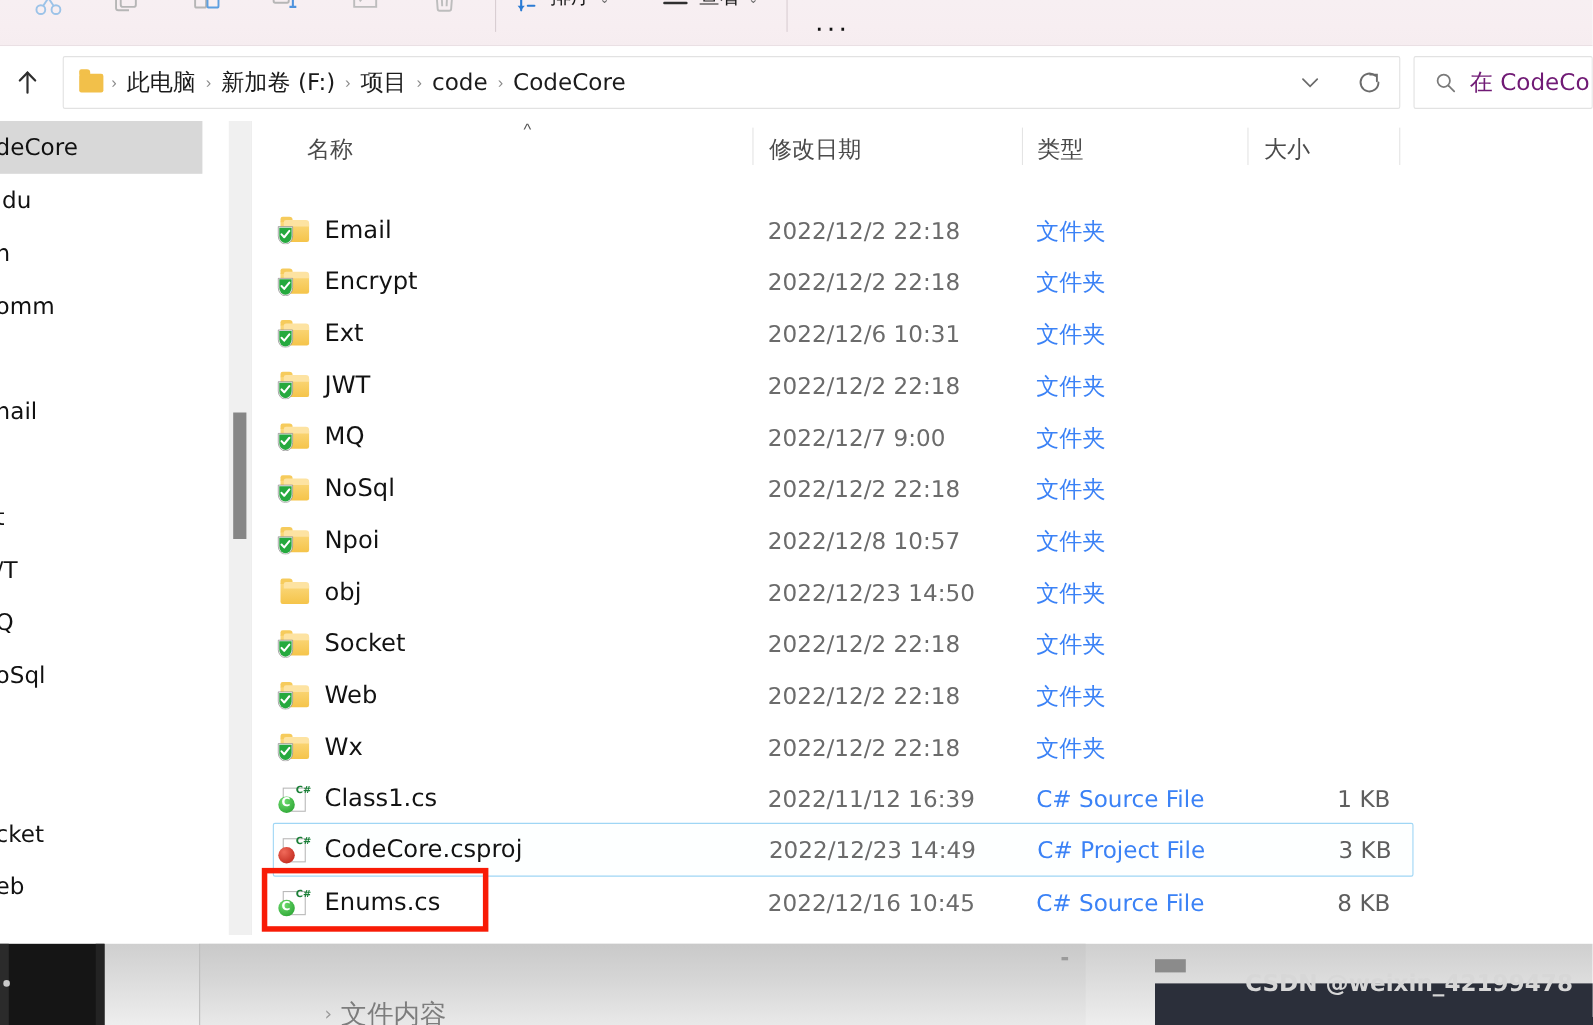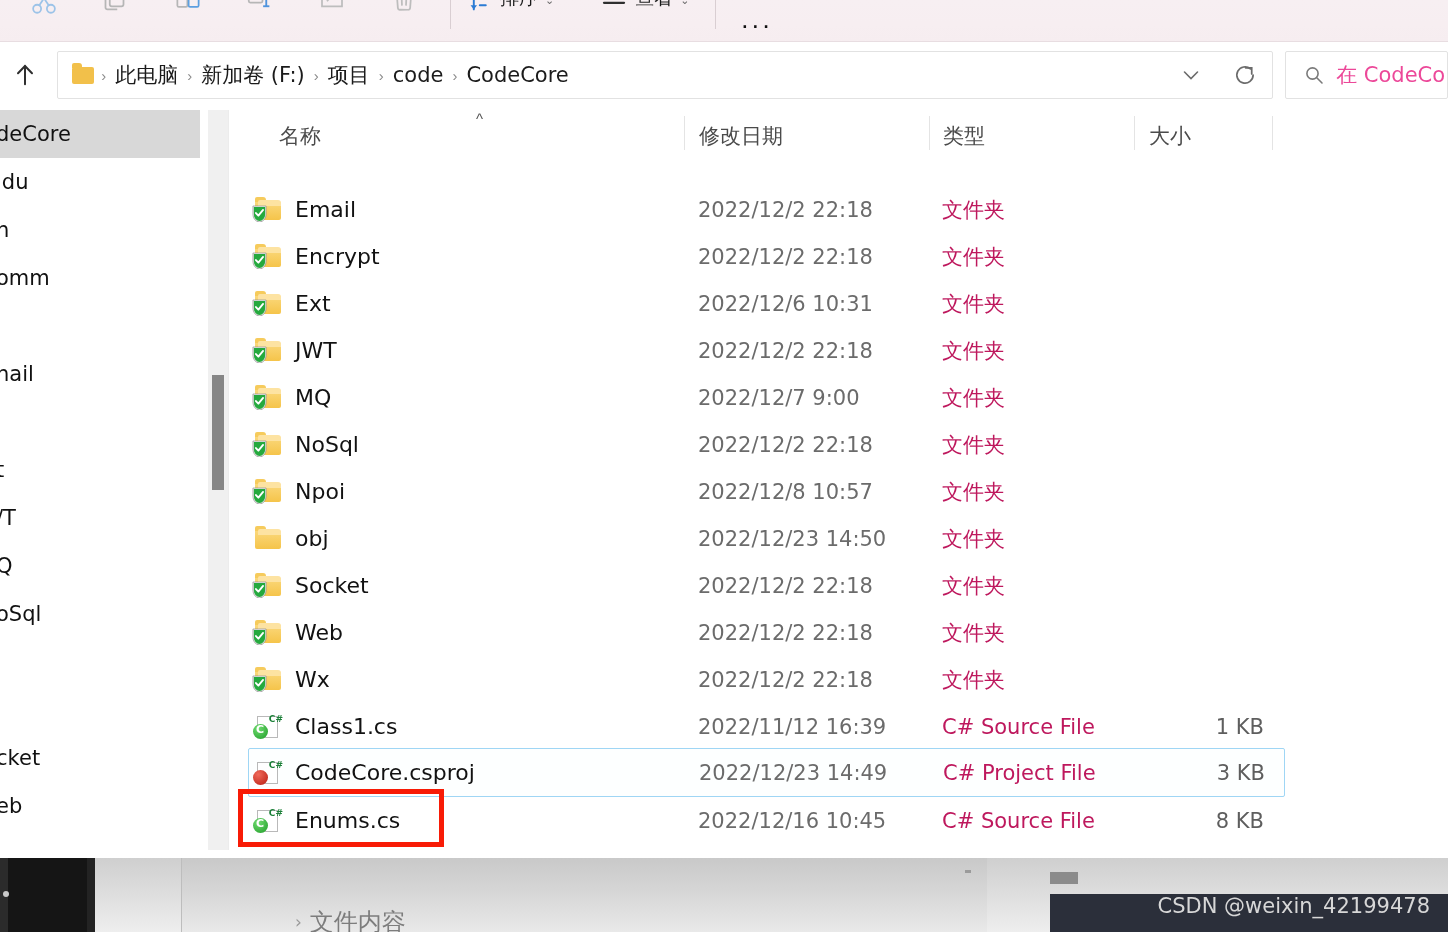--- a/index.html
+++ b/index.html
@@ -75,21 +75,21 @@
     width:54px; height:46px; display:flex; align-items:center; justify-content:center;
     color:#5d5d5d;
   }
   .searchbox {
     margin-left: 12px; height: 48px; width: 180px;
     border:1px solid #e2e2e2; background:#fff;
     display:flex; align-items:center; gap:10px; padding-left:16px;
     border-radius:2px; overflow:hidden;
   }
   .search-ph {
-    font-size:21px; color:#ec4899; white-space:nowrap;
+    font-size:21px; color:#701a75; white-space:nowrap;
     font-family:"DejaVu Sans","Liberation Sans",sans-serif;
   }
 
   
   .navpane {
     position:absolute; left:0; top:110px; width:208px; height:740px;
     background:#fff; overflow:hidden;
   }
   .nav-item {
     height:48px; display:flex; align-items:center;
@@ -144,21 +144,21 @@
     font-size:22px; color:#121212;
     font-family:"DejaVu Sans","Liberation Sans",sans-serif;
   }
   .row.selected .cell-name { left: 6px; }
   .cell-date {
     position:absolute; left:469px; font-size:21px; color:#6b6b6b;
     font-family:"DejaVu Sans","Liberation Sans",sans-serif; white-space:nowrap;
   }
   .row.selected .cell-date { left: 450px; }
   .cell-type {
-    position:absolute; left:713px; font-size:21px; color:#be185d;
+    position:absolute; left:713px; font-size:21px; color:#3b82f6;
     font-family:"DejaVu Sans","Liberation Sans",sans-serif; white-space:nowrap;
   }
   .row.selected .cell-type { left: 694px; }
   .cell-size {
     position:absolute; left:950px; width:85px; text-align:right;
     font-size:21px; color:#5e5e5e;
     font-family:"DejaVu Sans","Liberation Sans",sans-serif;
   }
   .row.selected .cell-size { left: 931px; }
 
@@ -253,21 +253,21 @@
   .tiny-mark {
     position:absolute; left:870px; top:12px; width:6px; height:3px; background:#9b9b9b;
   }
   .dark-panel {
     position:absolute; left:955px; top:36px; width:493px; height:46px;
     background:#2b2f3a;
   }
   .dark-panel-tab {
     position:absolute; left:0px; top:-22px; width:28px; height:12px; background:#8b8b8b;
   }
-  .wm-wrap{ position:absolute; right:0px; top:44px; z-index:40; }
+  .wm-wrap{ position:absolute; right:0px; top:32px; z-index:40;font-weight:bold; }
   .wm-text{
     font-size:21px; color:#d7d7d7;
     font-family:"DejaVu Sans","Liberation Sans",sans-serif;
     padding-right:18px; white-space:nowrap;
   }
 </style>
 </head>
 <body>
 
 <div id="root">
@@ -419,21 +419,21 @@
         <g stroke="#7a7a7a" stroke-width="1.6" fill="none" stroke-linecap="round">
           <circle cx="10.5" cy="10.5" r="5.6"></circle>
           <line x1="14.8" y1="14.8" x2="20" y2="20"></line>
         </g>
       </svg>
       <span class="search-ph">在 CodeCo</span>
     </div>
   </div>
 
   <div class="navpane">
-    <div class="nav-item selected" style="position:absolute;top:0;left:0;width:200px">
+    <div class="nav-item selected" style="position:absolute;top:0;left:0;width:184px">
       <span class="txt">deCore</span>
     </div>
     <div class="nav-item" style="position:absolute;top:48px;left:0;width:200px">
       <span class="txt">idu</span>
     </div>
     <div class="nav-item" style="position:absolute;top:96px;left:0;width:200px">
       <span class="txt">n</span>
     </div>
     <div class="nav-item" style="position:absolute;top:144px;left:0;width:200px">
       <span class="txt">omm</span>

